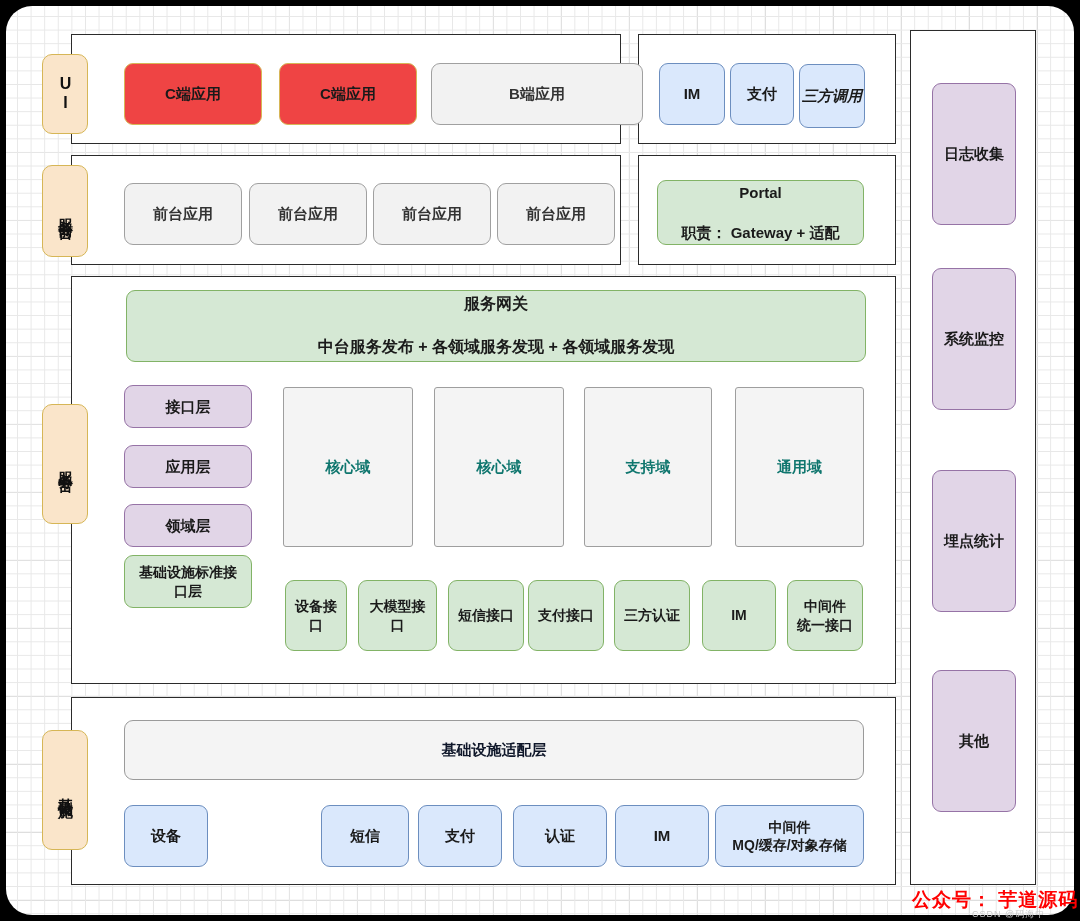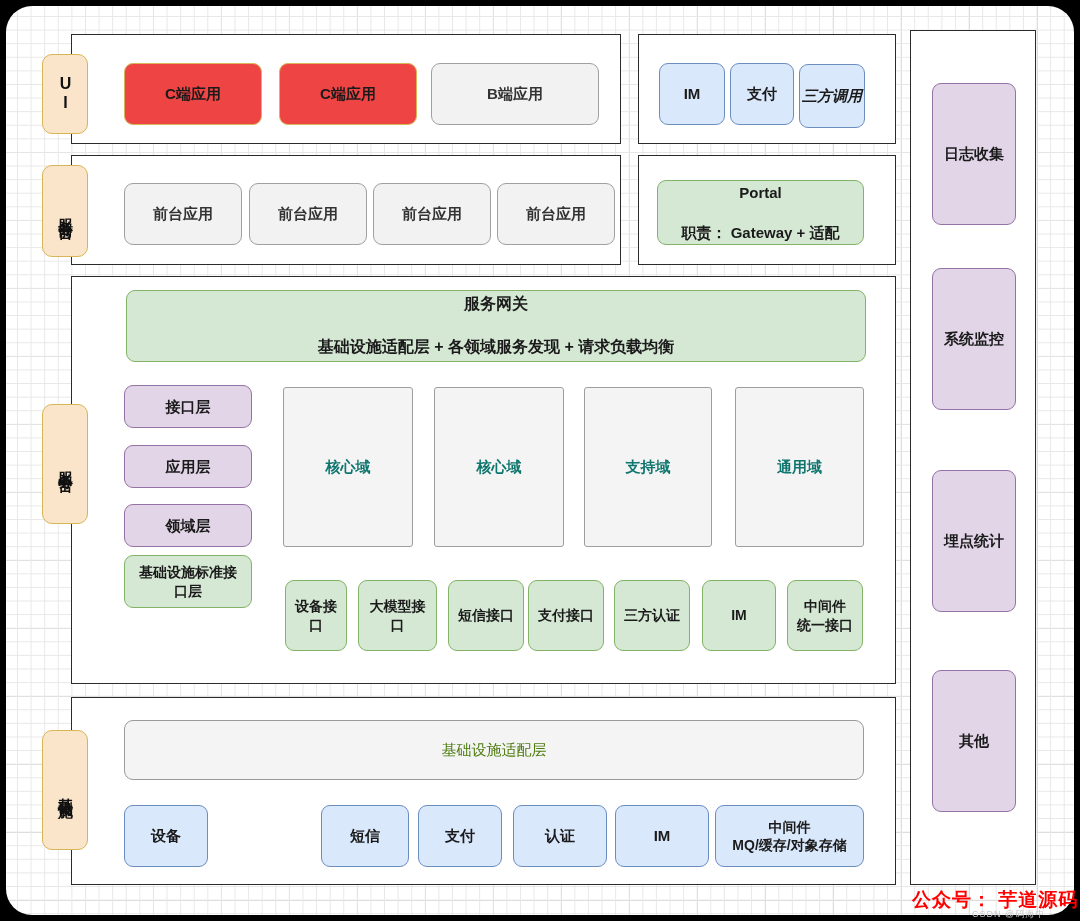--- a/index.html
+++ b/index.html
@@ -60,21 +60,21 @@
     border-radius: 10px;
     font-weight: bold;
     font-size: 15px;
     letter-spacing: 2px;
     color: #111;
     z-index: 4;
   }
 
   .c-yellow { background: #ef4444; border-color: #d6b656; }
   .c-grey   { background: #f2f2f2; border-color: #a0a0a0; color: #333; }
-  .c-greyd  { background: #f4f4f4; border-color: #9a9a9a; color: #4d7c0f; font-weight: normal;}
+  .c-greyd  { background: #f4f4f4; border-color: #9a9a9a; color: #0f172a; font-weight: bold;}
   .c-blue   { background: #dae8fc; border-color: #6c8ebf; }
   .c-green  { background: #d5e8d4; border-color: #82b366; }
   .c-purple { background: #e1d5e7; border-color: #9673a6; }
 
   .domain-card {
     background: #f4f4f4;
     border: 1.3px solid #9e9e9e;
     border-radius: 3px;
     color: #0f766e;
     font-weight: bold;
@@ -111,21 +111,21 @@
 
 <div class="diagram">
 
   <div class="sec" style="left:71px; top:34px; width:550px; height:110px;"></div>
   <div class="sec" style="left:638px; top:34px; width:258px; height:110px;"></div>
 
   <div class="band-label" style="left:42px; top:54px; width:46px; height:80px; font-size:16px;">UI</div>
 
   <div class="box c-yellow" style="left:124px; top:63px; width:138px; height:62px; font-size:15px;">C端应用</div>
   <div class="box c-yellow" style="left:279px; top:63px; width:138px; height:62px; font-size:15px;">C端应用</div>
-  <div class="box c-grey" style="left:431px; top:63px; width:168px; height:62px; font-size:15px;">B端应用</div>
+  <div class="box c-grey" style="left:431px; top:63px; width:212px; height:62px; font-size:15px;">B端应用</div>
 
   <div class="box c-blue" style="left:659px; top:63px; width:66px; height:62px; font-size:15px;">IM</div>
   <div class="box c-blue" style="left:730px; top:63px; width:64px; height:62px; font-size:15px;">支付</div>
   <div class="box c-blue" style="left:799px; top:64px; width:66px; height:64px; font-size:15px;font-style:italic;">三方调用</div>
 
   <div class="sec" style="left:71px; top:155px; width:550px; height:110px;"></div>
   <div class="sec" style="left:638px; top:155px; width:258px; height:110px;"></div>
 
   <div class="band-label" style="left:42px; top:165px; width:46px; height:92px; font-size:15px;">服务前台</div>
 
@@ -141,21 +141,21 @@
     </div>
   </div>
 
   <div class="sec" style="left:71px; top:276px; width:825px; height:408px;"></div>
 
   <div class="band-label" style="left:42px; top:404px; width:46px; height:120px; font-size:15px;">服务中台</div>
 
   <div class="box c-green" style="left:126px; top:290px; width:740px; height:72px;">
     <div class="gateway-inner">
       <span>服务网关</span>
-      <span>基础设施适配层 + 各领域服务发现 + 请求负载均衡</span>
+      <span>中台服务发布 + 各领域服务发现 + 各领域服务发现</span>
     </div>
   </div>
 
   <div class="box c-purple" style="left:124px; top:385px; width:128px; height:43px; font-size:15px;">接口层</div>
   <div class="box c-purple" style="left:124px; top:445px; width:128px; height:43px; font-size:15px;">应用层</div>
   <div class="box c-purple" style="left:124px; top:504px; width:128px; height:43px; font-size:15px;">领域层</div>
 
   <div class="box domain-card" style="left:283px; top:387px; width:130px; height:160px; font-size:15px;">核心域</div>
   <div class="box domain-card" style="left:434px; top:387px; width:130px; height:160px; font-size:15px;">核心域</div>
   <div class="box domain-card" style="left:584px; top:387px; width:128px; height:160px; font-size:15px;">支持域</div>

